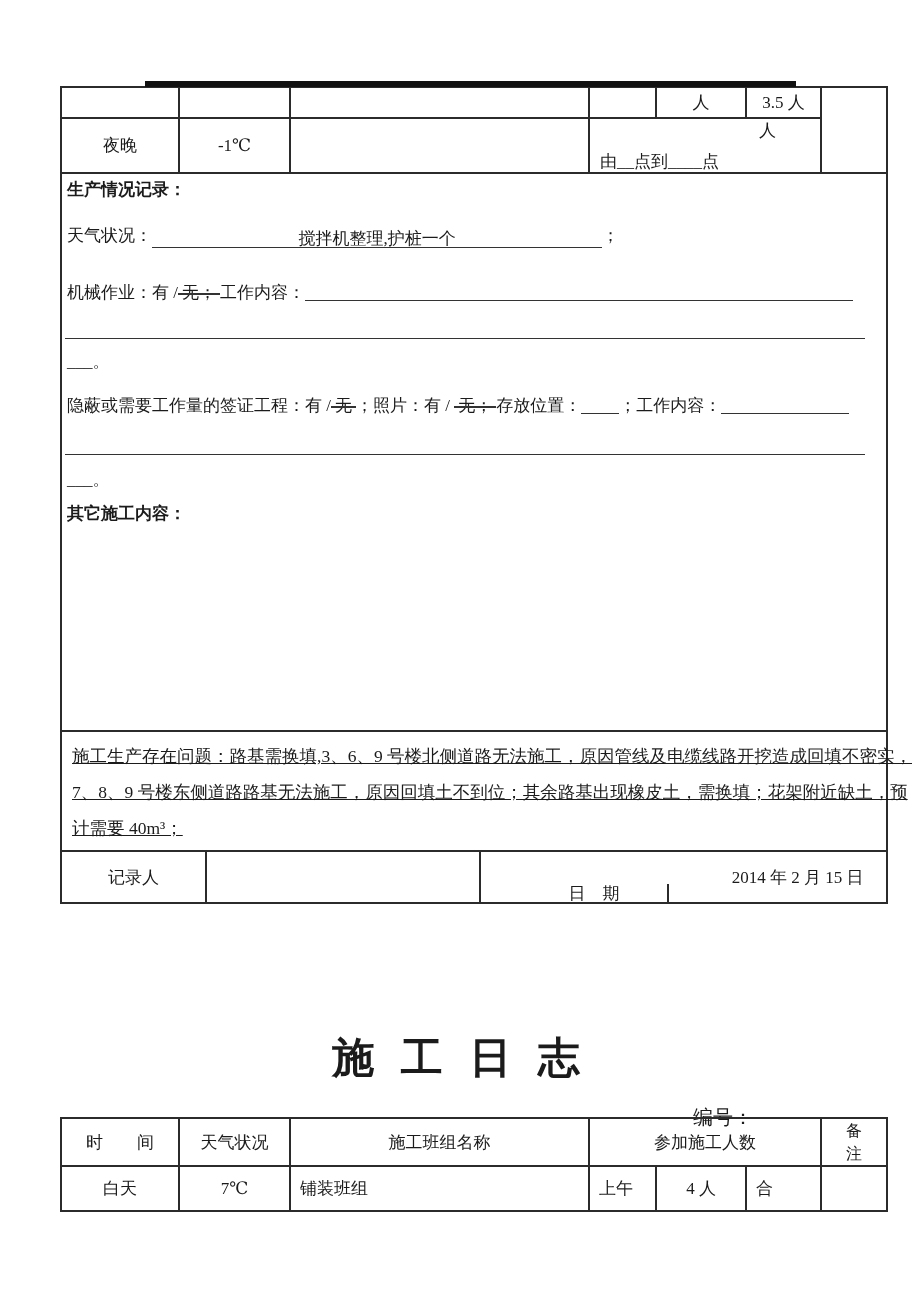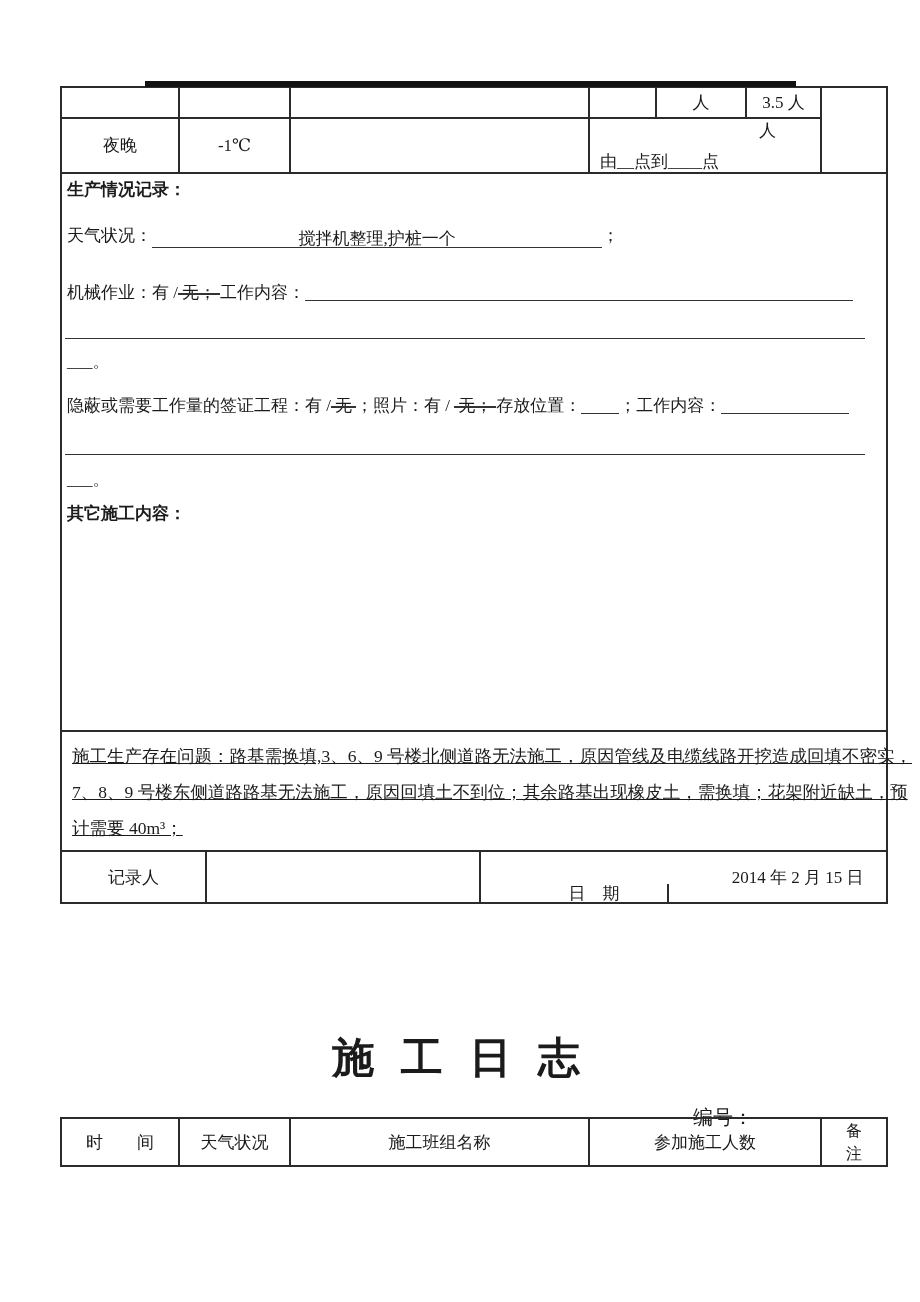--- a/index.html
+++ b/index.html
@@ -155,16 +155,25 @@
         <col style="width:66px">
     </colgroup>
     <tbody>
         <tr>
       <td>时　　间</td>
       <td>天气状况</td>
       <td>施工班组名称</td>
       <td colspan="3">参加施工人数</td>
       <td><span class="remark-head">备注</span></td>
     </tr>
+    <tr class="data">
+      <td>白天</td>
+      <td>7℃</td>
+      <td class="cell-left">铺装班组</td>
+      <td class="cell-left">上午</td>
+      <td>4 人</td>
+      <td class="cell-left">合</td>
+      <td></td>
+    </tr>
   </tbody>
     </table>
 
 </div>
 
 </body></html>

